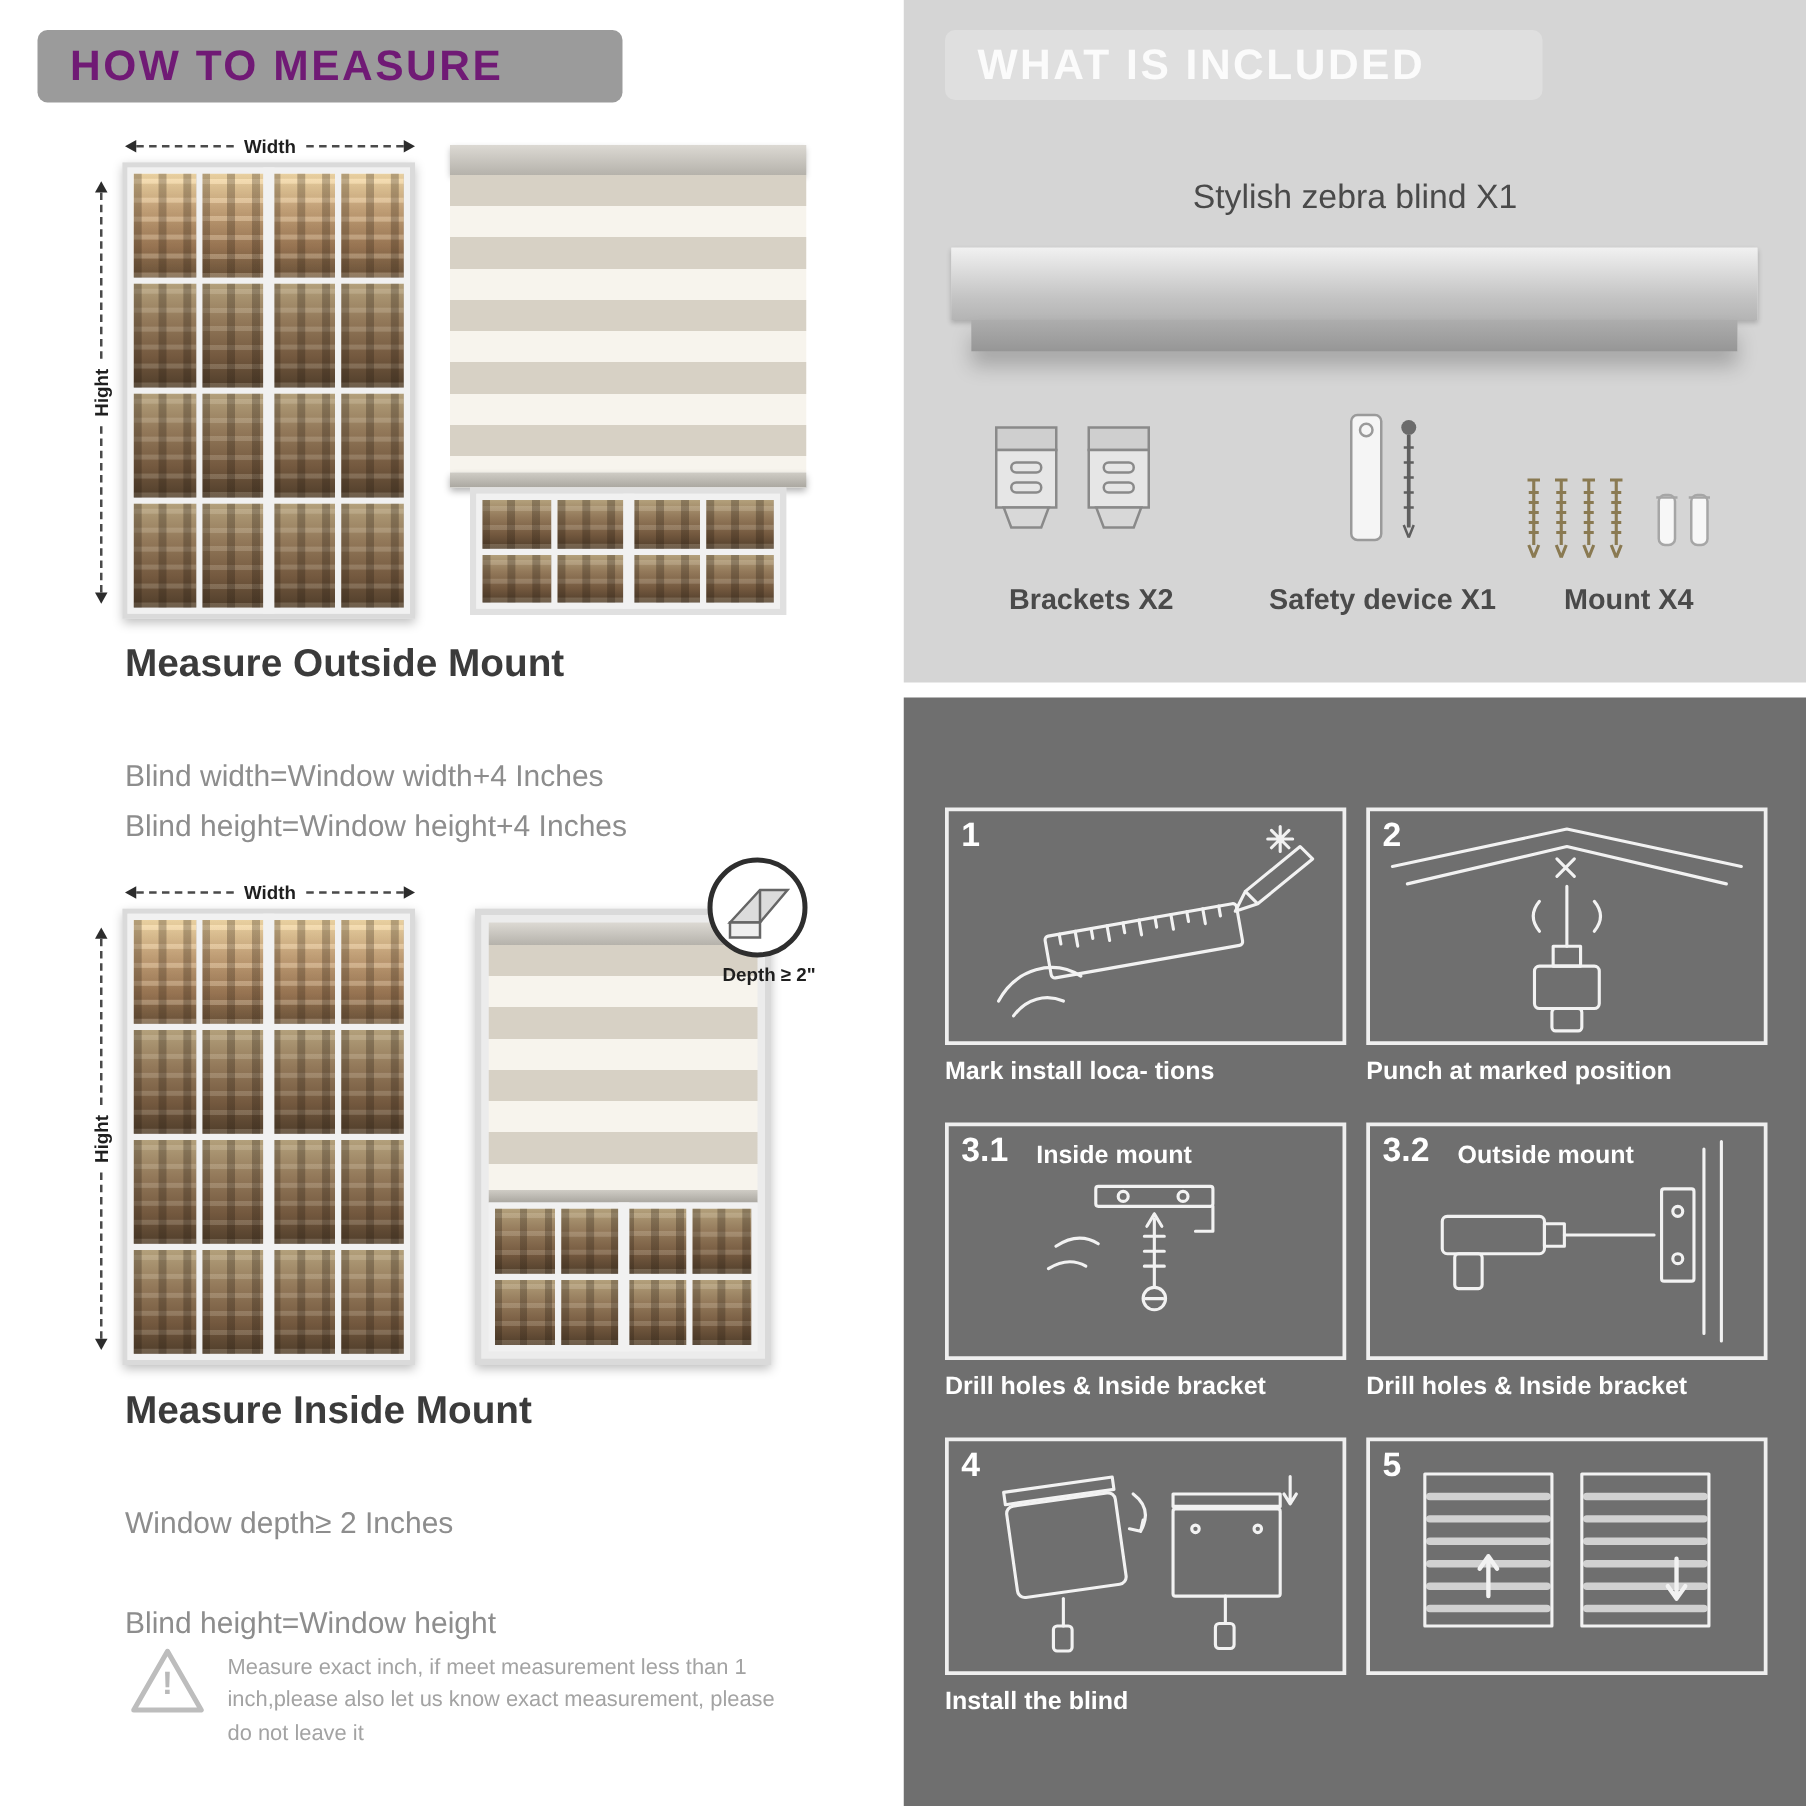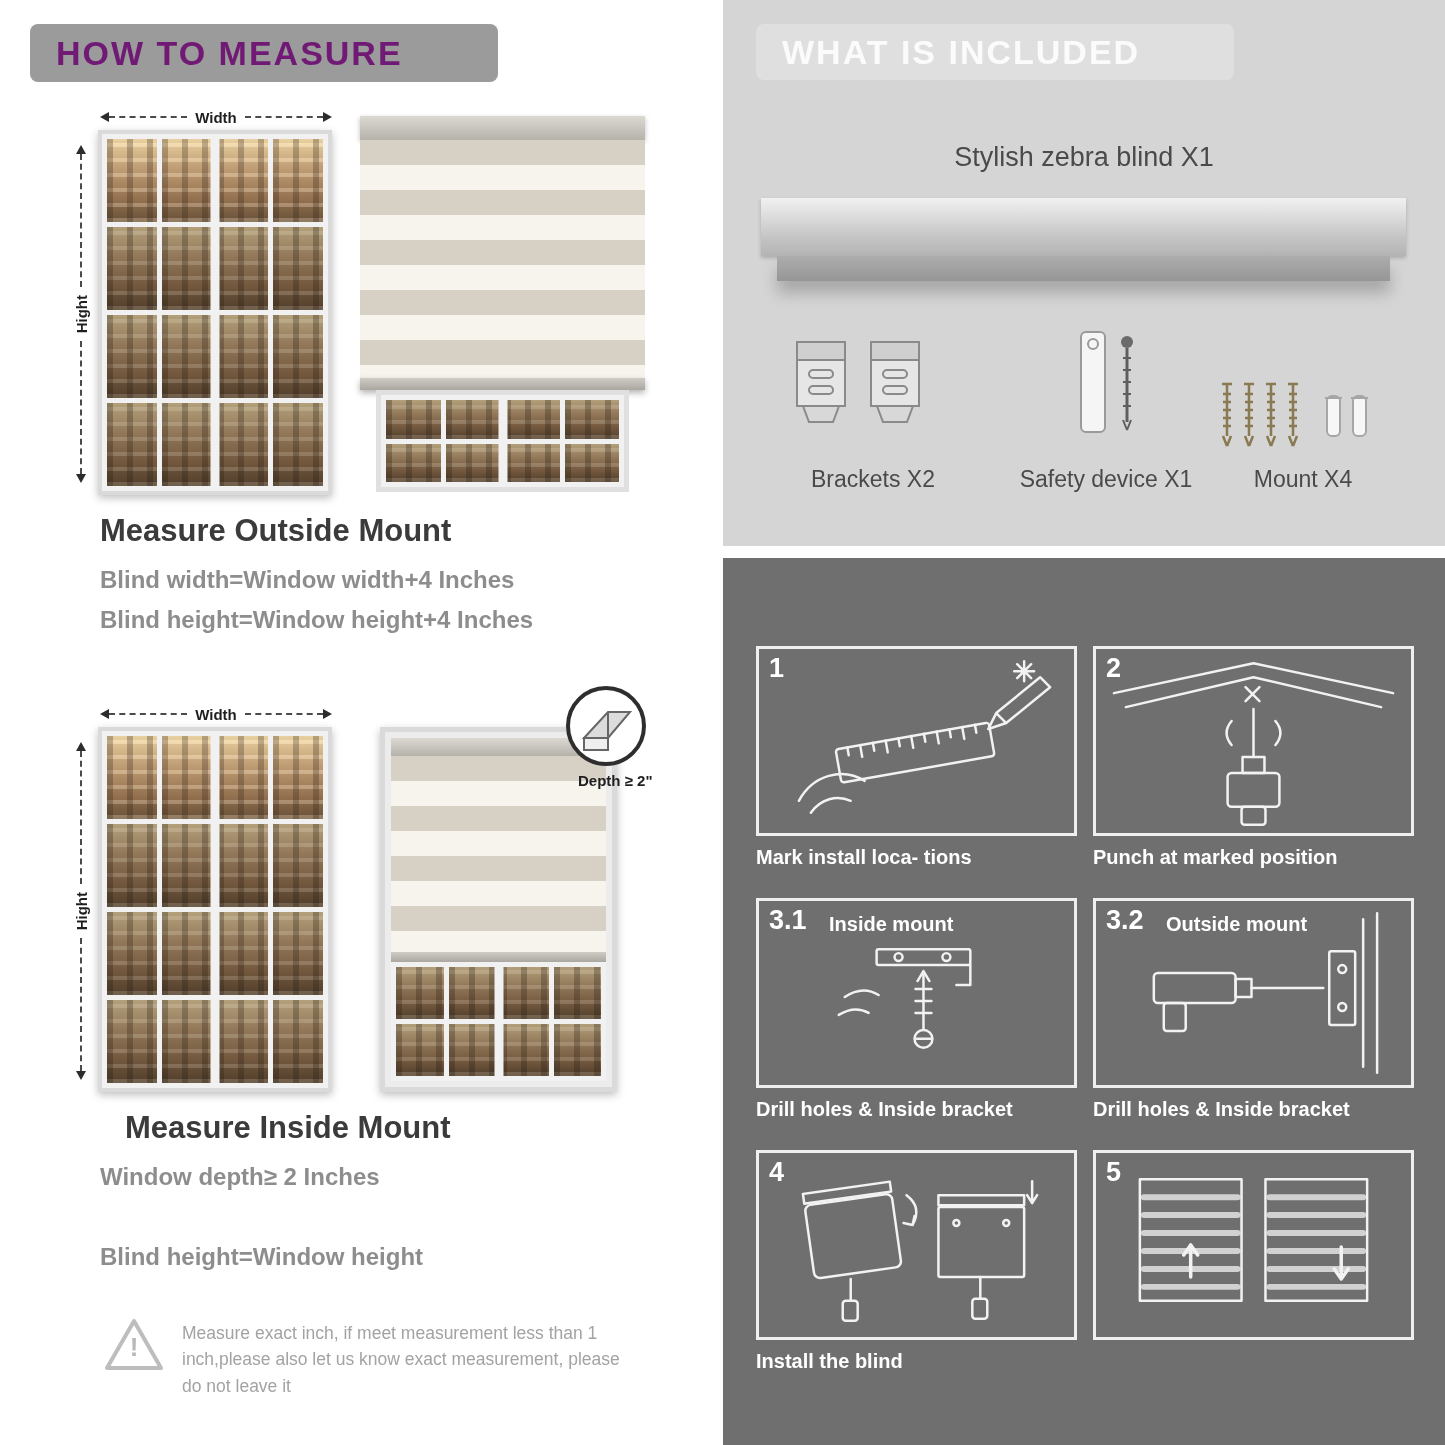--- a/index.html
+++ b/index.html
@@ -5,21 +5,21 @@
   * { margin:0; padding:0; box-sizing:border-box; }
   body { background:#ffffff; font-family:"Liberation Sans","DejaVu Sans",sans-serif; }
   .page { position:relative; width:1445px; height:1445px; background:#ffffff; overflow:hidden; }
 
   
   .lh-bar { position:absolute; left:30px; top:24px; width:468px; height:58px; background:#9b9b9b;
             border-radius:8px; display:flex; align-items:center; padding-left:26px;
             font-size:34px; font-weight:bold; color:#701a75; letter-spacing:2px; }
 
   .h-title { position:absolute; font-size:31px; font-weight:bold; color:#3b3b3b; }
-  .gline   { position:absolute; font-size:24px; font-weight:bold; color:#8d8d8d; }
+  .gline   { position:absolute; font-size:24px; font-weight:normal; color:#8d8d8d;margin-top:42px; }
 
   
   .hmeas { position:absolute; display:flex; align-items:center; height:18px; }
   .hmeas .dash { flex:1; height:0; border-top:2px dashed #4a4a4a; }
   .hmeas .lbl { font-size:15px; font-weight:bold; color:#1f1f1f; padding:0 8px; }
   .ah { width:0; height:0; border-top:5px solid transparent; border-bottom:5px solid transparent; }
   .ah.al { border-right:9px solid #2c2c2c; }
   .ah.ar { border-left:9px solid #2c2c2c; }
 
   .vmeas { position:absolute; display:flex; flex-direction:column; align-items:center; width:18px; }
@@ -79,21 +79,21 @@
             font-size:34px; font-weight:bold; color:#fbfbfb; letter-spacing:2px; }
   .rt-product { position:absolute; left:0; top:142px; width:100%; text-align:center;
                 font-size:27px; font-weight:normal; color:#4a4a4a; }
   .headrail { position:absolute; left:38px; top:198px; width:645px; height:58px;
               background:linear-gradient(180deg,#f1f1f1,#c3c3c3 70%,#b4b4b4);
               box-shadow:0 2px 4px rgba(0,0,0,.2); }
   .headrail-under { position:absolute; left:54px; top:256px; width:613px; height:25px;
                     background:linear-gradient(180deg,#adadad,#969696);
                     box-shadow:0 12px 16px rgba(0,0,0,.22); }
   .icon-abs { position:absolute; }
-  .item-label { position:absolute; top:466px; font-size:23px; font-weight:normal; color:#4a4a4a; text-align:center; }
+  .item-label { position:absolute; top:466px; font-size:23px; font-weight:bold; color:#4a4a4a; text-align:center; }
 
   
   .rb { position:absolute; left:723px; top:558px; width:722px; height:887px; background:#6f6f6f; }
   .rb-bar { position:absolute; left:33px; top:13px; width:558px; height:55px; background:#ffffff;
             border-radius:7px; display:flex; align-items:center; padding-left:24px;
             font-size:31px; font-weight:bold; color:#2d2d2d; letter-spacing:1px; }
   .steps { position:absolute; left:33px; top:88px; width:658px; display:grid;
            grid-template-columns:1fr 1fr; column-gap:16px; row-gap:24px; }
   .step-box { position:relative; height:190px; border:3px solid #efefef; }
   .step-box svg.art { position:absolute; inset:0; width:100%; height:100%; }
@@ -226,21 +226,21 @@
 
   <div class="depth-circle">
     <svg width="64" height="64" viewBox="0 0 64 64">
       <path d="M10 44 L34 18 L56 18 L34 44 Z" fill="#dcdcdc" stroke="#666" stroke-width="2"></path>
       <path d="M10 44 H34 V56 H10 Z" fill="#efefef" stroke="#666" stroke-width="2"></path>
       <path d="M34 18 V44" stroke="#666" stroke-width="2" fill="none"></path>
     </svg>
   </div>
   <div class="depth-label">Depth ≥ 2"</div>
 
-  <div class="h-title" style="left:100px;top:1110px;margin-left:25px;">Measure Inside Mount</div>
+  <div class="h-title" style="left:100px;top:1110px;">Measure Inside Mount</div>
   <div class="gline" style="left:100px;top:1163px;">Window depth≥ 2 Inches</div>
   <div class="gline" style="left:100px;top:1243px;">Blind height=Window height</div>
 
   <div class="warn-wrap">
     <svg width="62" height="58" viewBox="0 0 62 58">
       <path d="M31 5 L58 52 H4 Z" fill="none" stroke="#bdbdbd" stroke-width="4" stroke-linejoin="round"></path>
     </svg>
     <span class="warn-mark">!</span>
   </div>
   <p class="warn-text">Measure exact inch, if meet measurement less than 1 inch,please also let us know exact measurement, please do not leave it</p>

